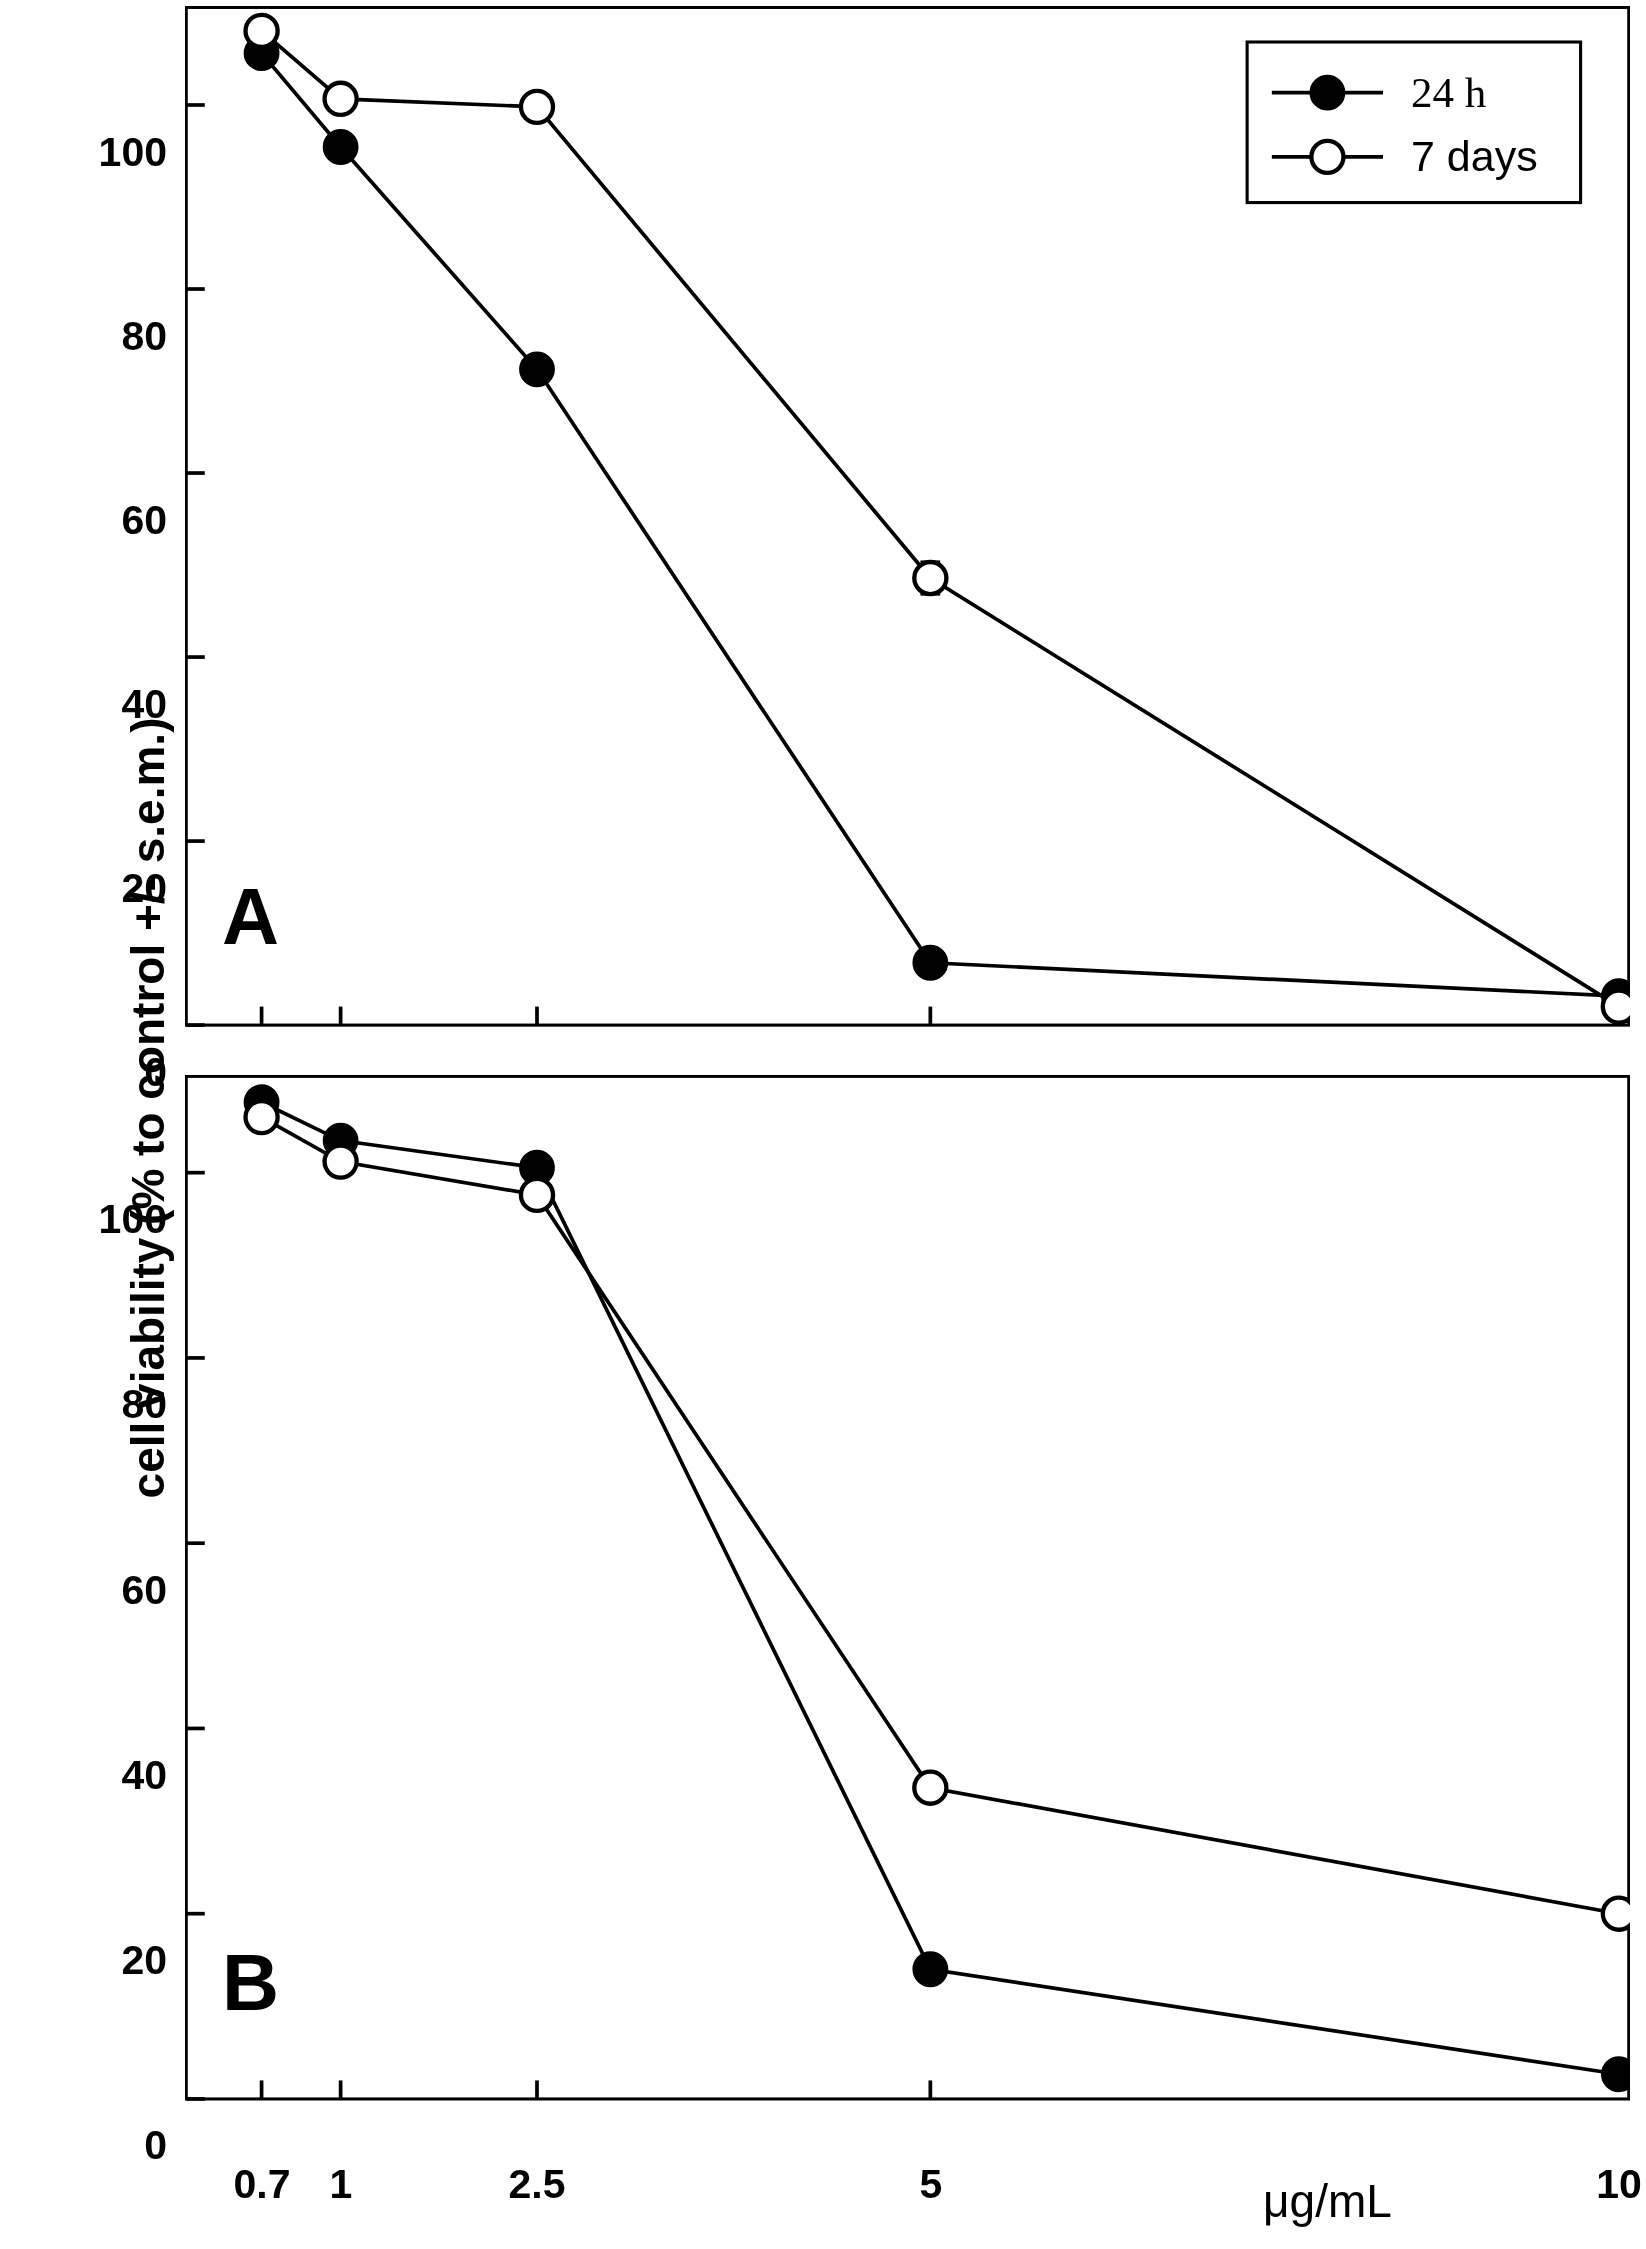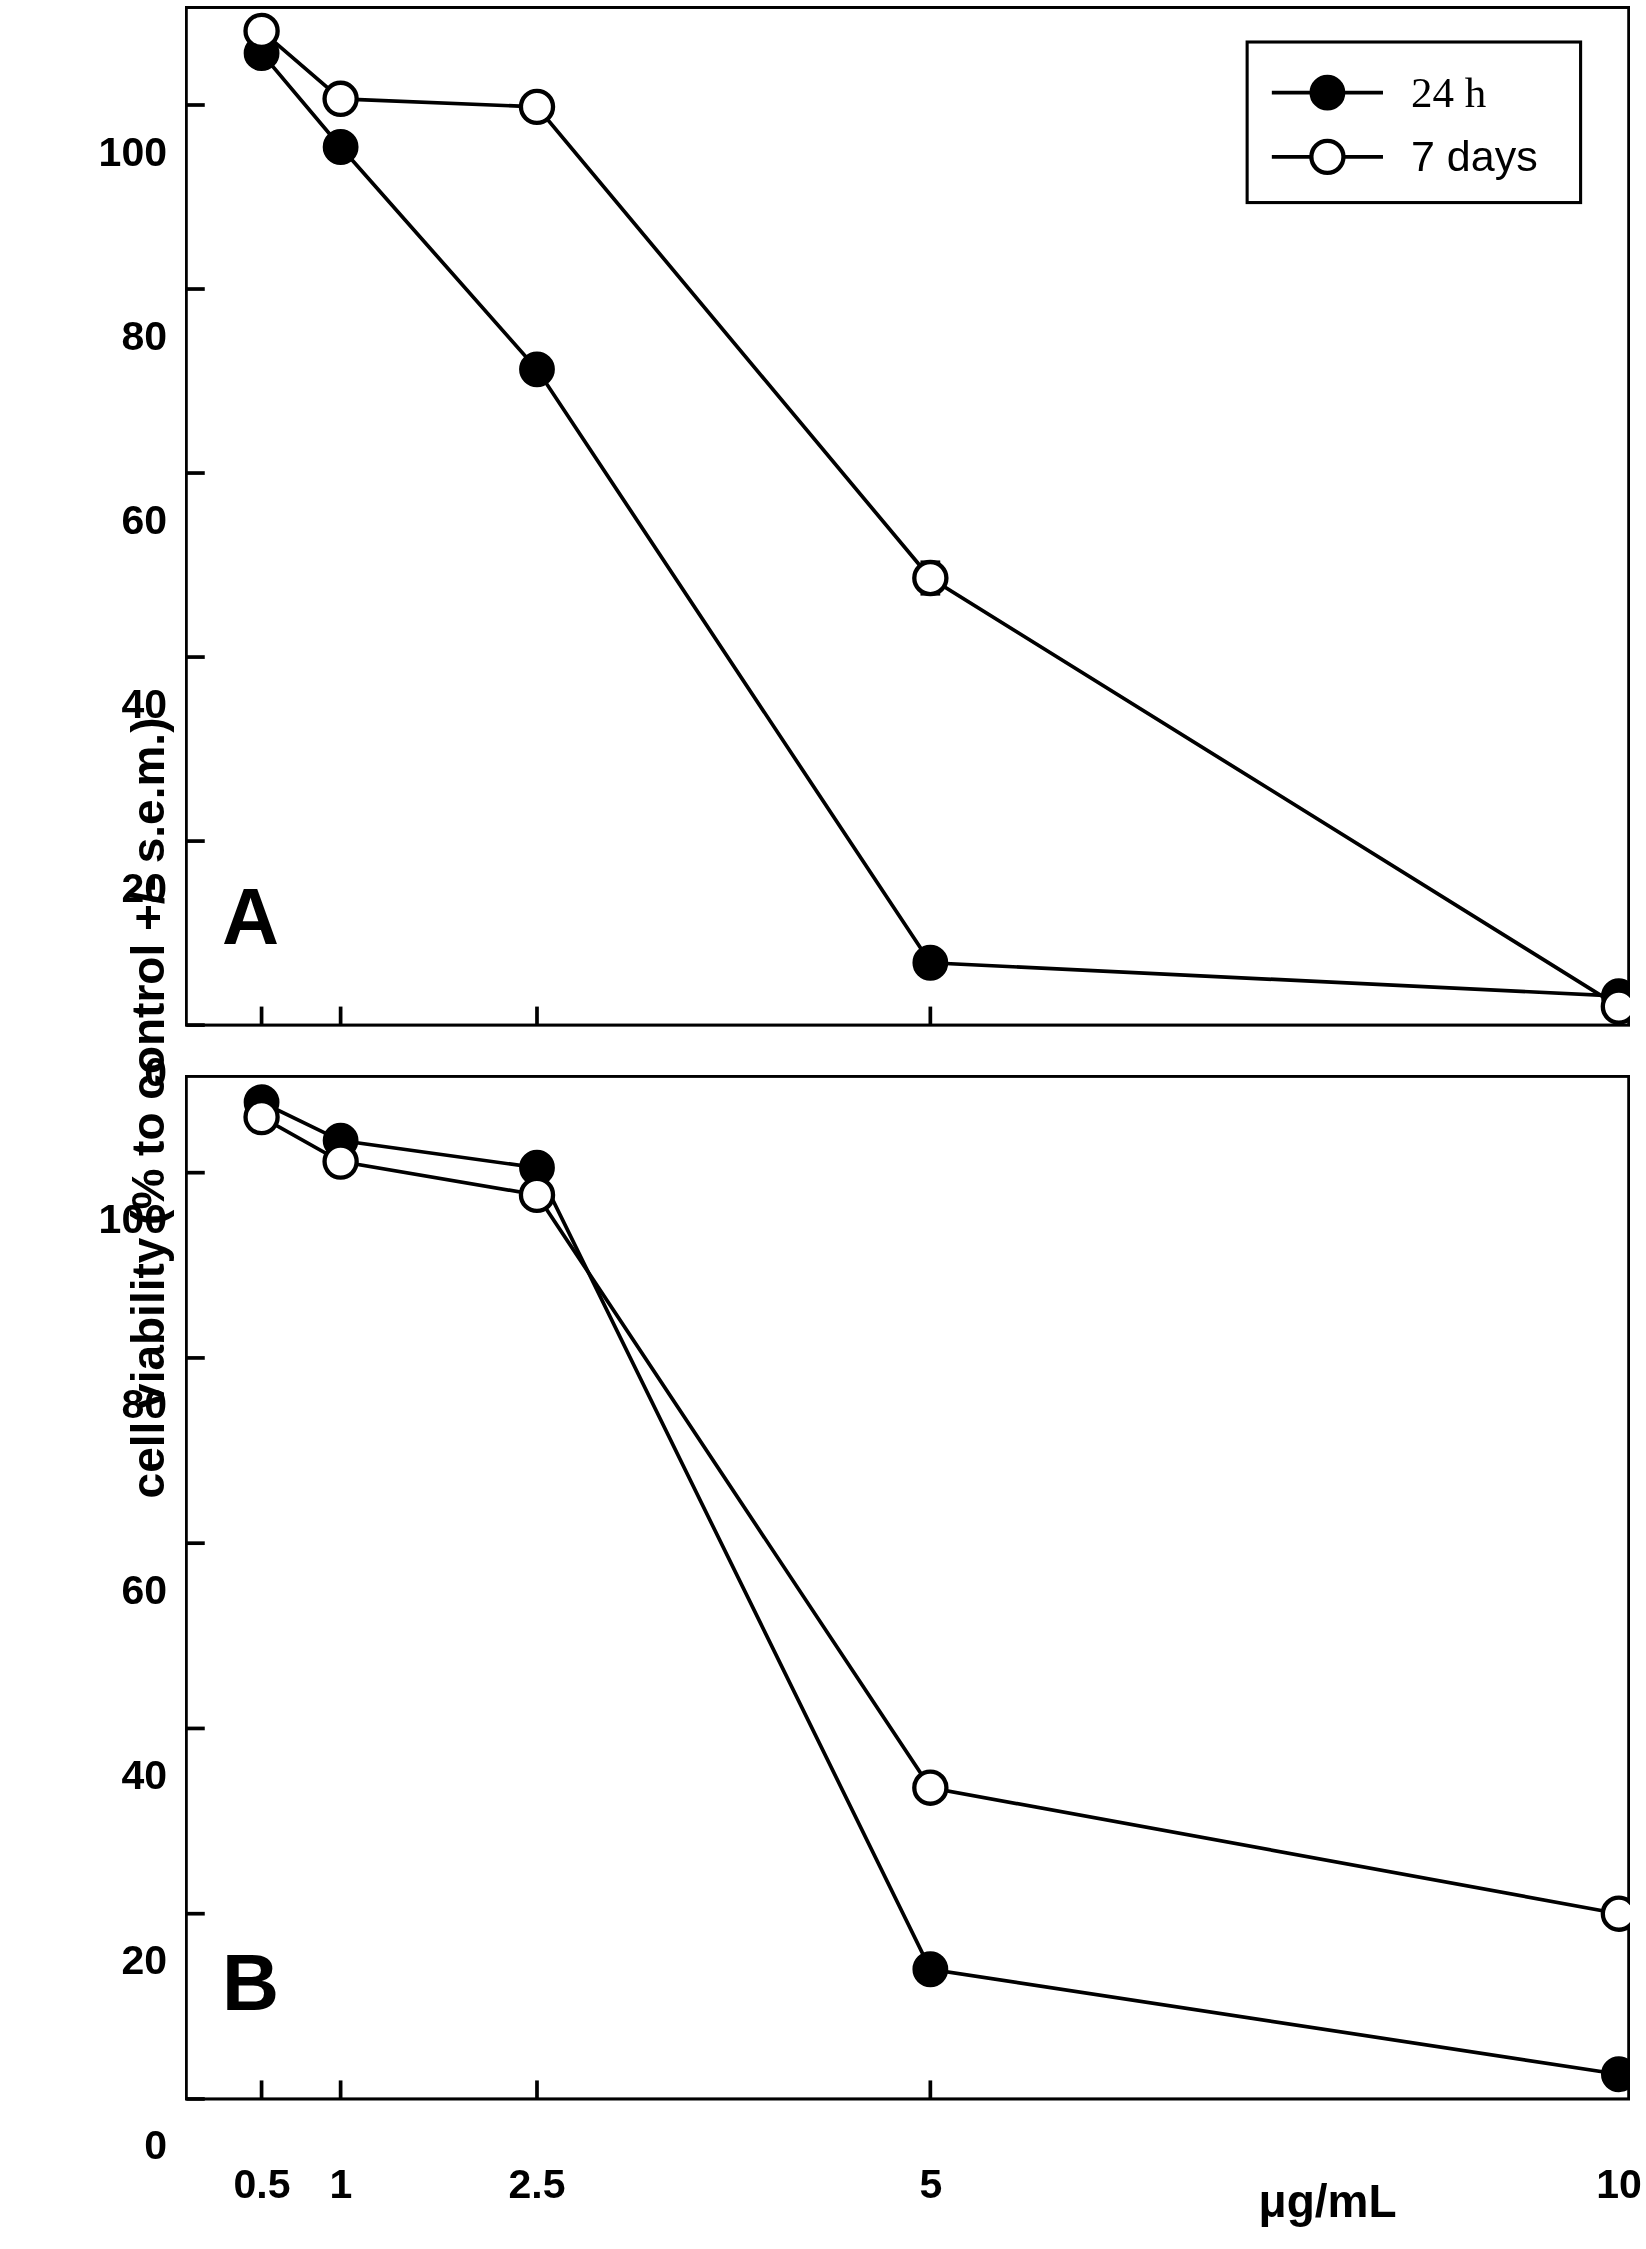--- a/index.html
+++ b/index.html
@@ -35,21 +35,21 @@
     letter-spacing: 0px;
     white-space: nowrap;
   }
   .x-axis-title {
     position: absolute;
     left: 1173px;
     top: 2174px;
     width: 309px;
     text-align: center;
     font-size: 46px;
-    font-weight: bold;
+    font-weight: normal;
     white-space: nowrap;
   }
   .panel {
     position: absolute;
   }
   .panel svg {
     display: block;
   }
   .panel-label {
     position: absolute;
@@ -197,20 +197,20 @@
     <div class="panel-label" style="left:37px; top:868px;">B</div>
   </div>
 
   <div class="tick-label ytick" style="left:25px; top:2076px; width:142px;">0</div>
   <div class="tick-label ytick" style="left:25px; top:1891px; width:142px;">20</div>
   <div class="tick-label ytick" style="left:25px; top:1706px; width:142px;">40</div>
   <div class="tick-label ytick" style="left:25px; top:1521px; width:142px;">60</div>
   <div class="tick-label ytick" style="left:25px; top:1335px; width:142px;">80</div>
   <div class="tick-label ytick" style="left:25px; top:1150px; width:142px;">100</div>
 
-  <div class="tick-label xtick" style="left:188px; top:2115px; width:148px;">0.5</div>
+  <div class="tick-label xtick" style="left:188px; top:2115px; width:148px;">0.7</div>
   <div class="tick-label xtick" style="left:273px; top:2115px; width:136px;">1</div>
   <div class="tick-label xtick" style="left:463px; top:2115px; width:148px;">2.5</div>
   <div class="tick-label xtick" style="left:863px; top:2115px; width:136px;">5</div>
   <div class="tick-label xtick" style="left:1551px; top:2115px; width:136px;">10</div>
 
 </div>
 
 
 </body></html>

